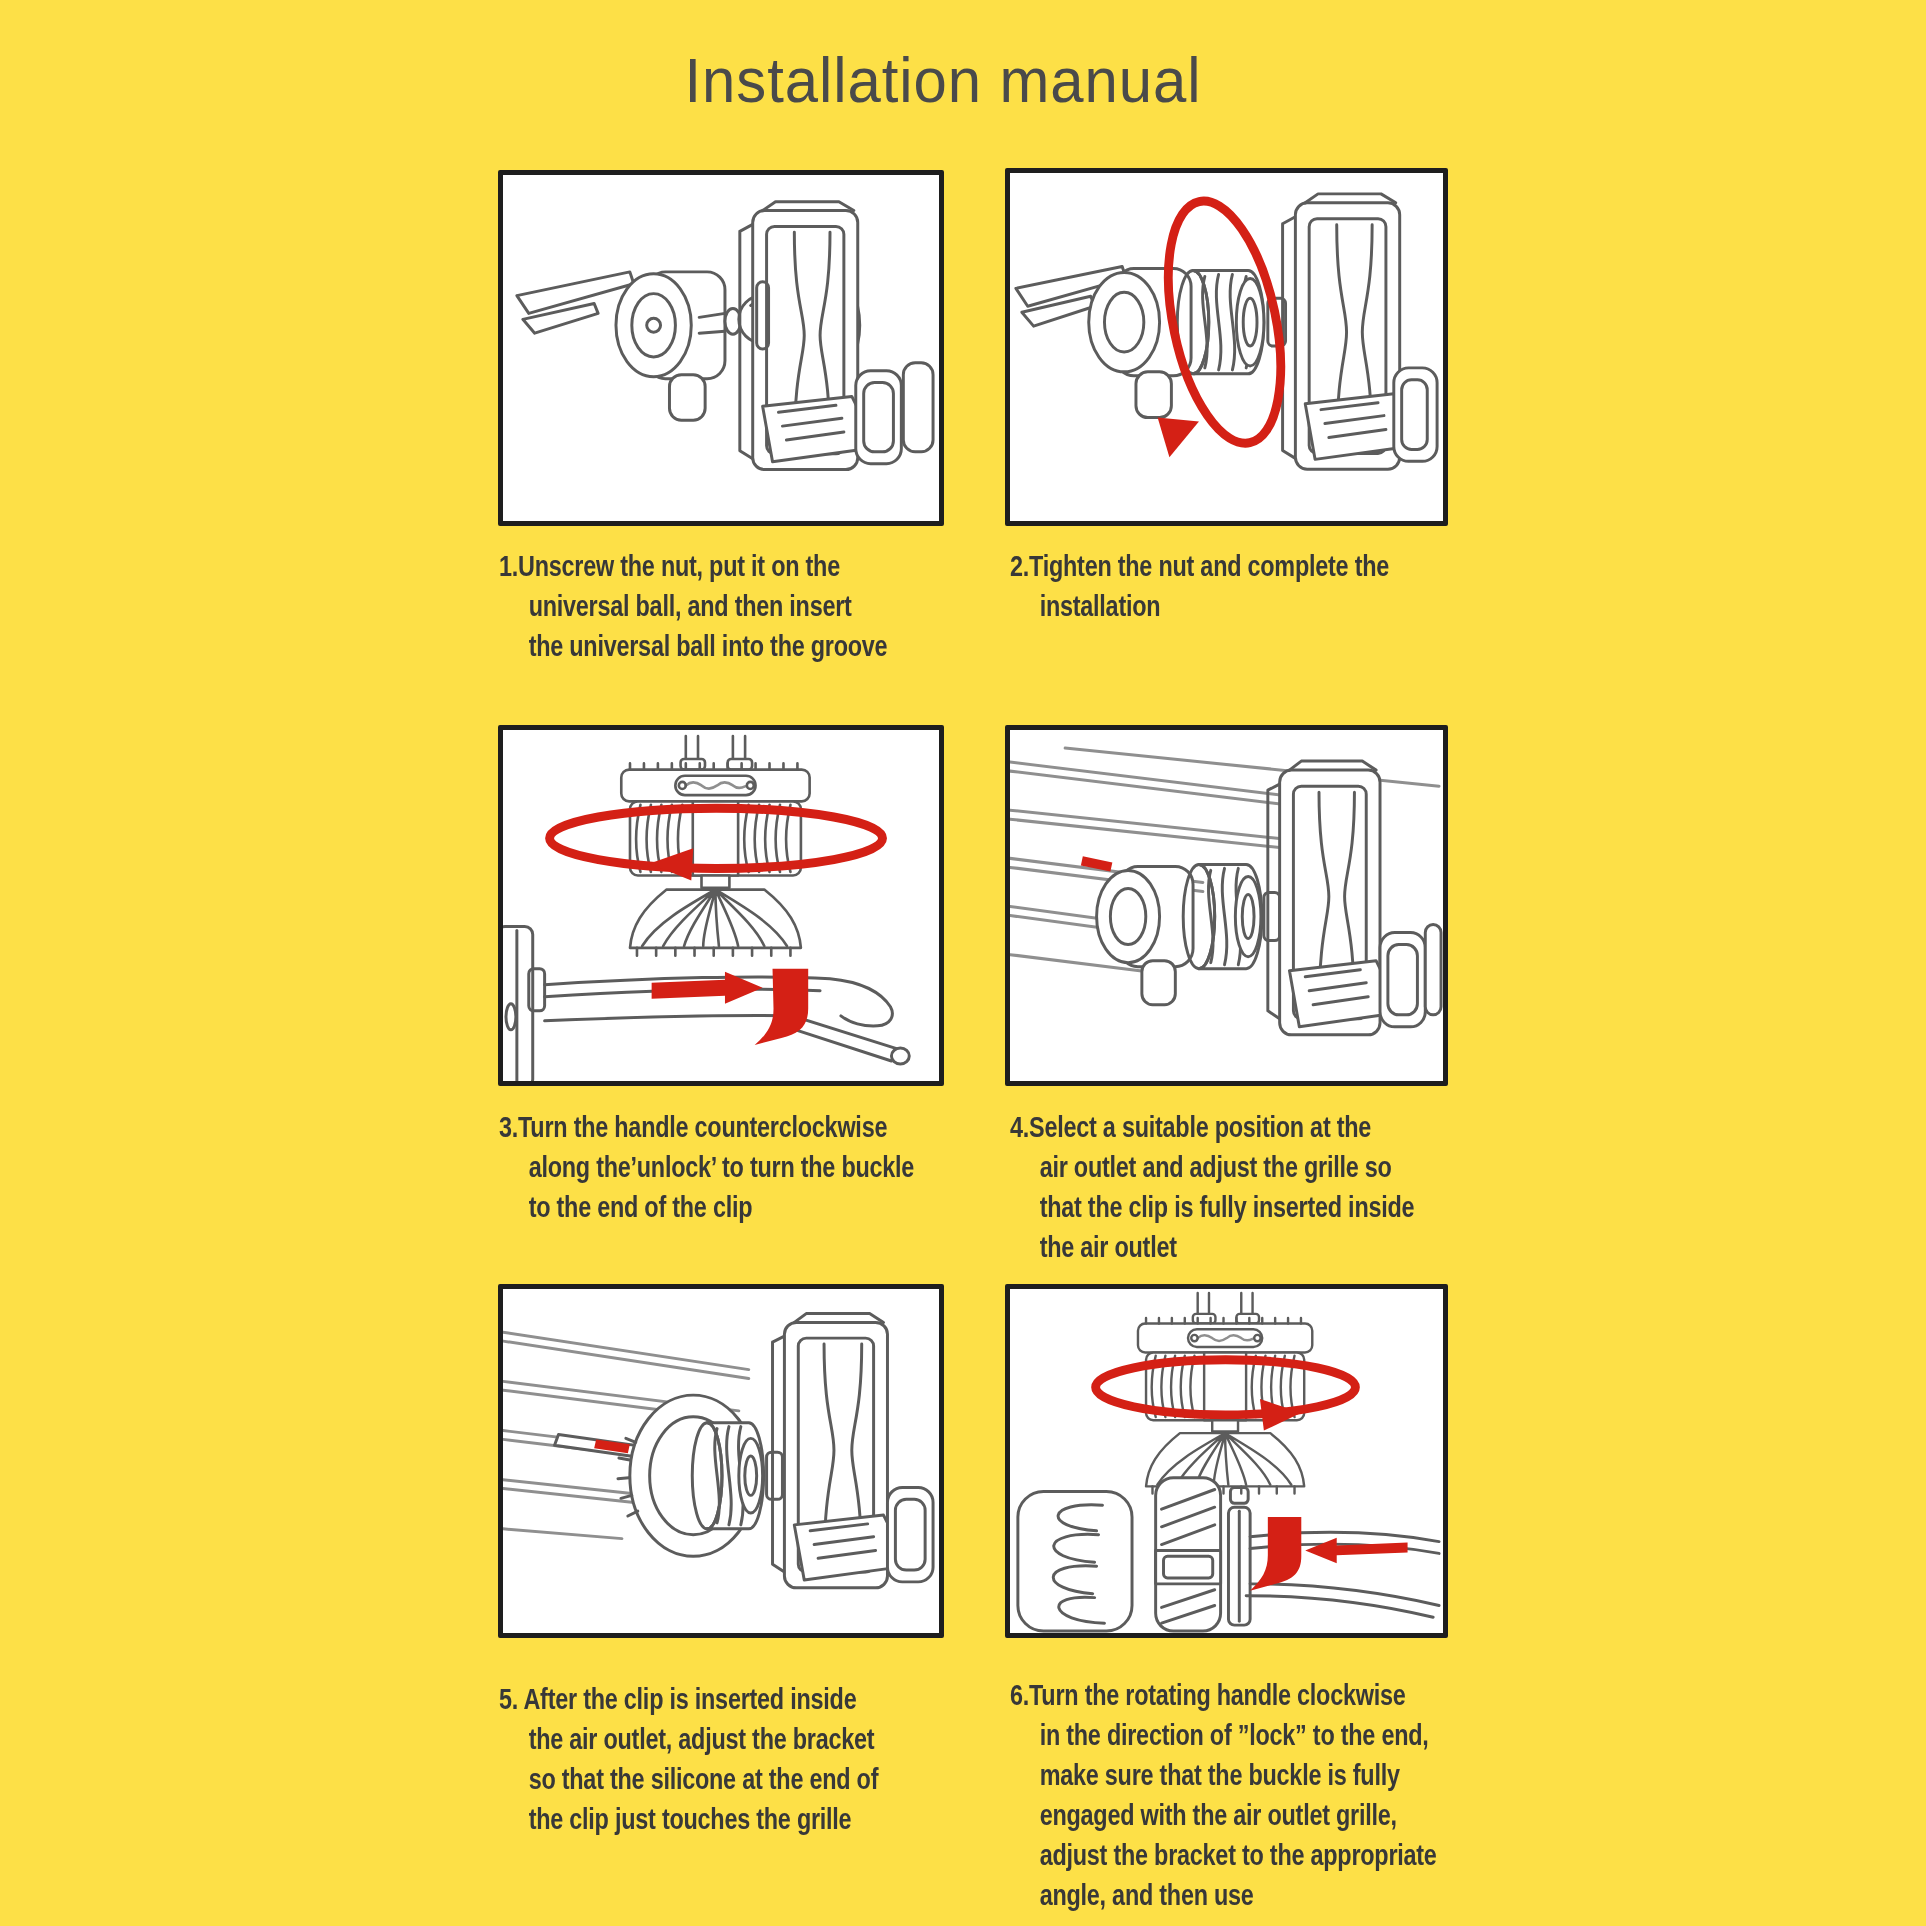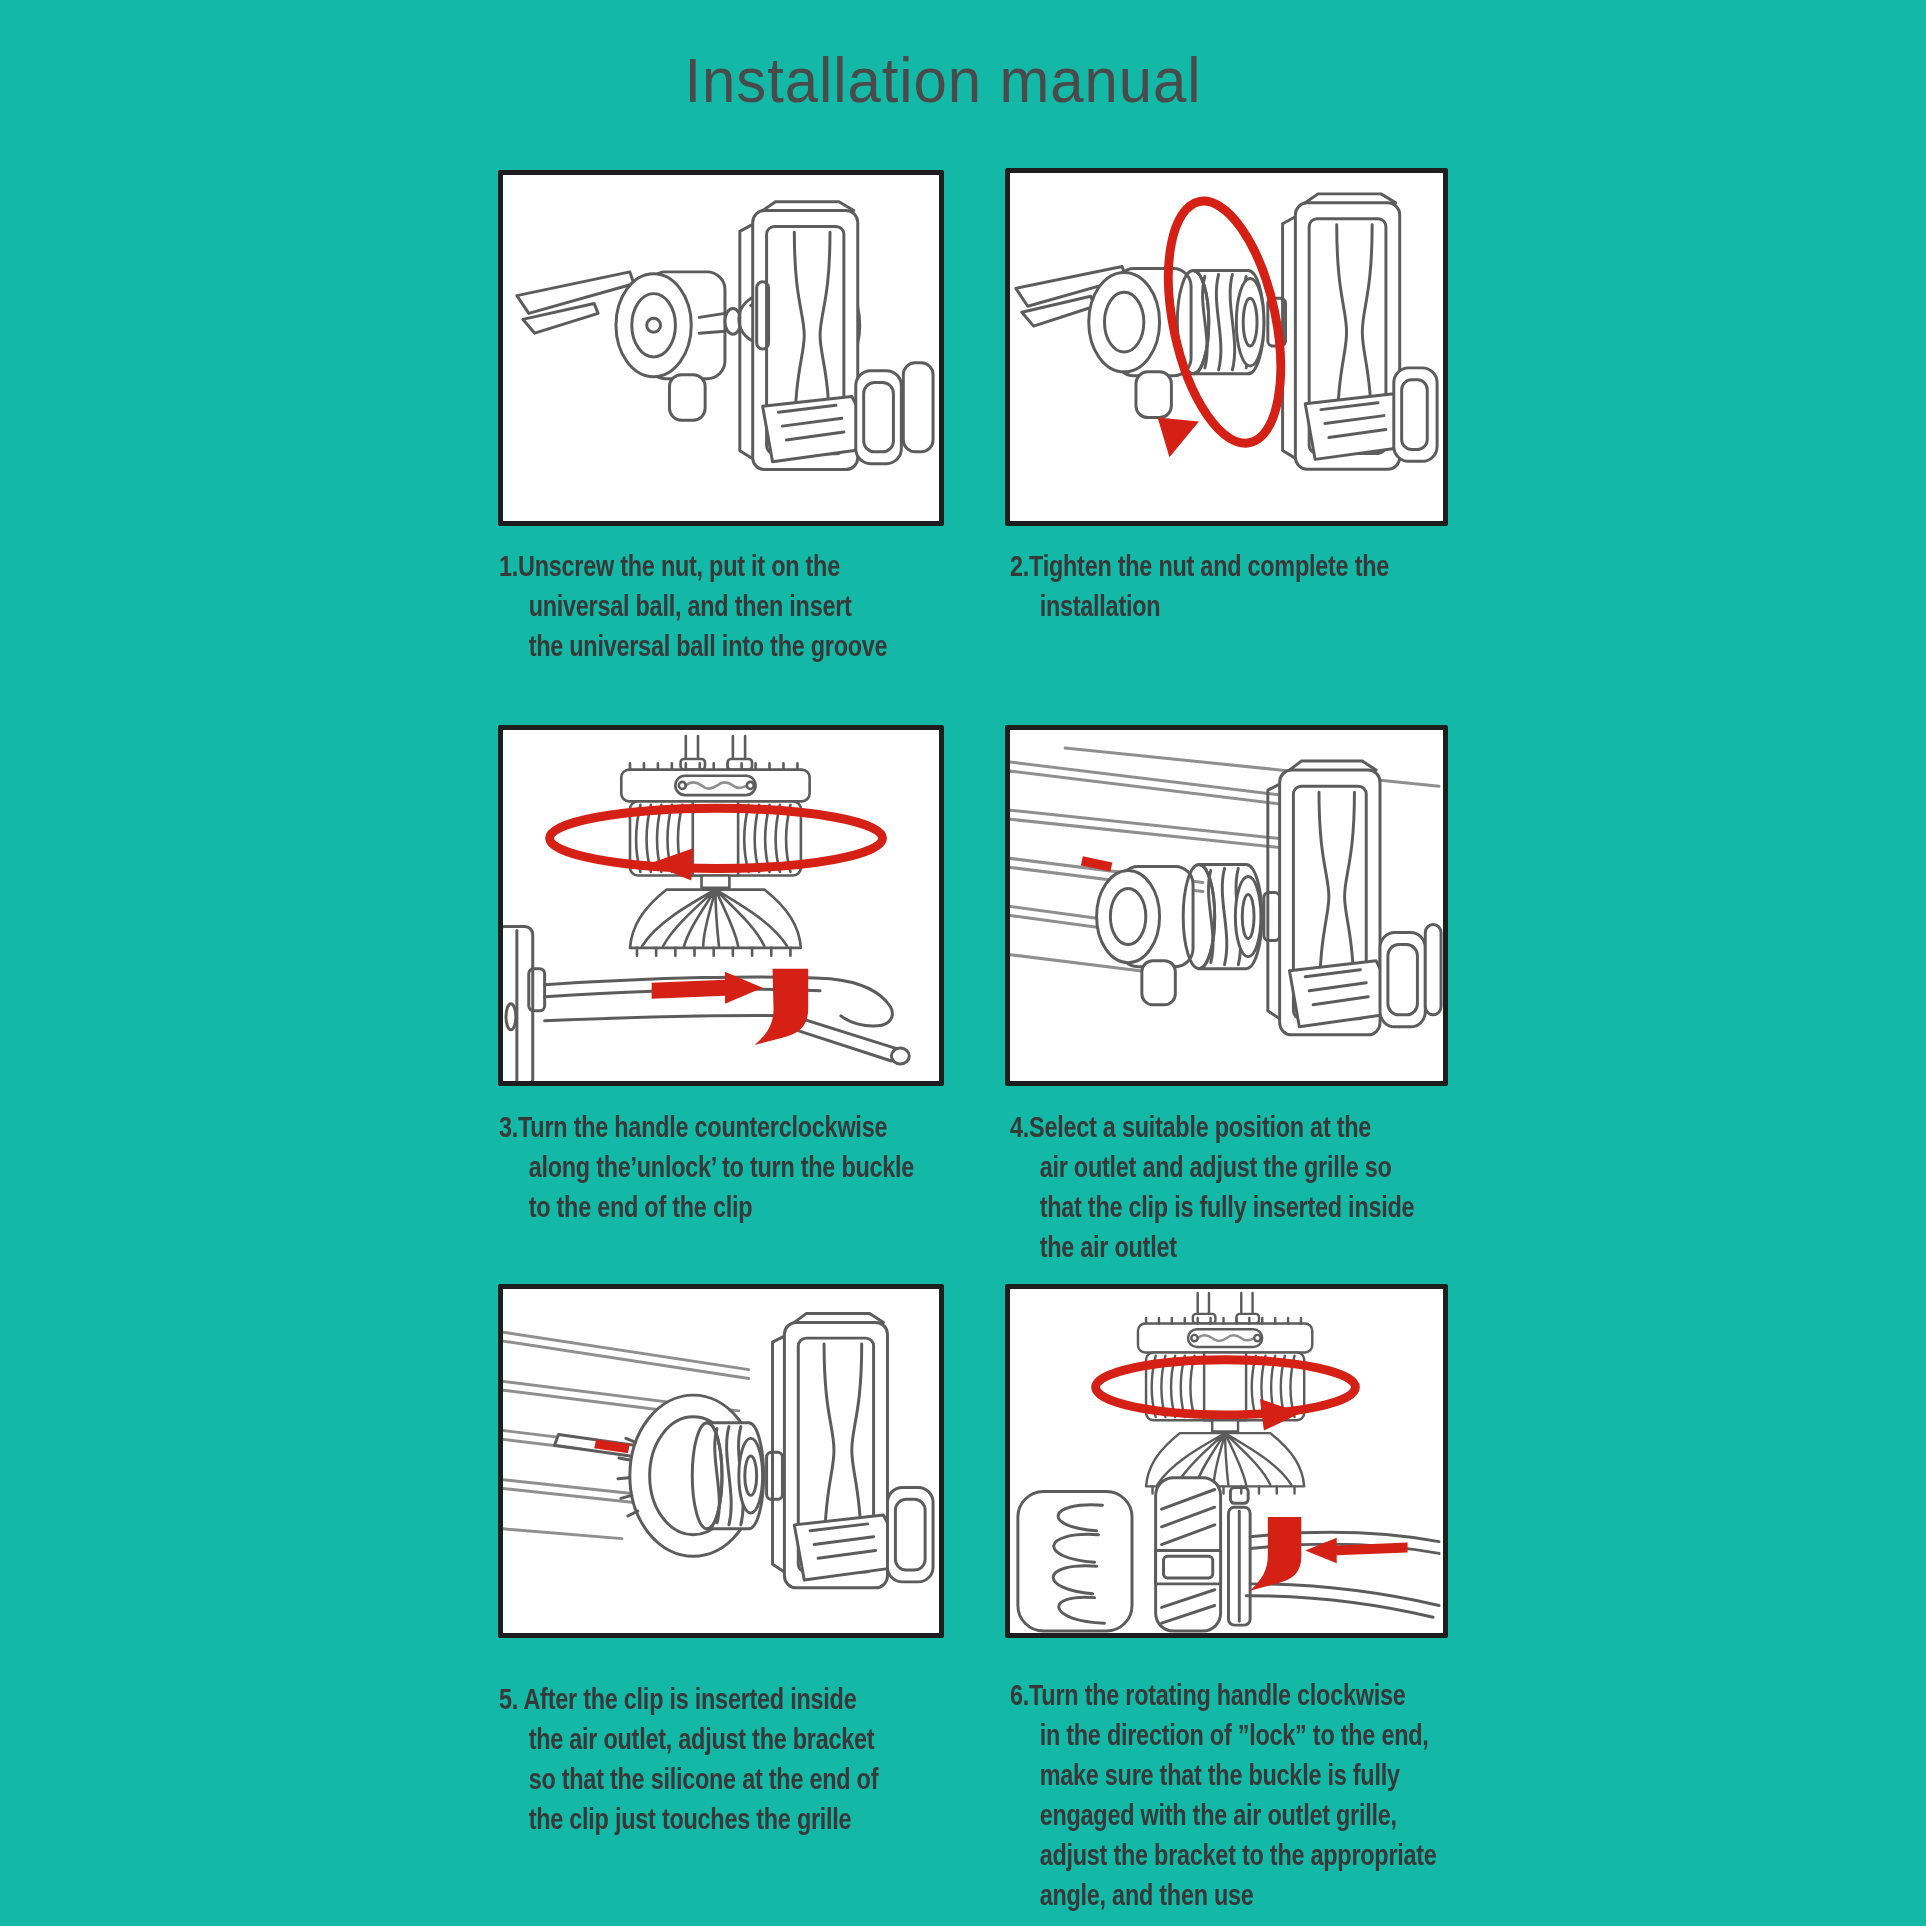--- a/index.html
+++ b/index.html
@@ -1,21 +1,21 @@
 <!DOCTYPE html>
 <html style="--annotation-red: #d42015; --line-art: #5c5c5c; --frame: #1e1e1e; --caption-text: #383838; --background: #ffffff;"><head>
 <meta charset="utf-8">
 <style>
   html,body{margin:0;padding:0;}
   body{
     width:1927px;height:1927px;background:#ffffff;
     font-family:"Liberation Sans", sans-serif;
     position:relative;overflow:hidden;
   }
-  .page{position:absolute;inset:0;background:#14b8a6;}
+  .page{position:absolute;inset:0;background:#fde047;}
   .title{
     position:absolute;top:44px;left:458px;width:970px;margin:0;
     text-align:center;font-size:63px;font-weight:400;color:#4a4a4a;
     letter-spacing:1px;transform:scaleX(0.95);transform-origin:center top;
   }
   .figure-box{
     position:absolute;border:5px solid var(--frame,#1e1e1e);
     background:#fff;border-radius:2px;box-sizing:border-box;
   }
   .figure-box svg{display:block;width:100%;height:100%;}

